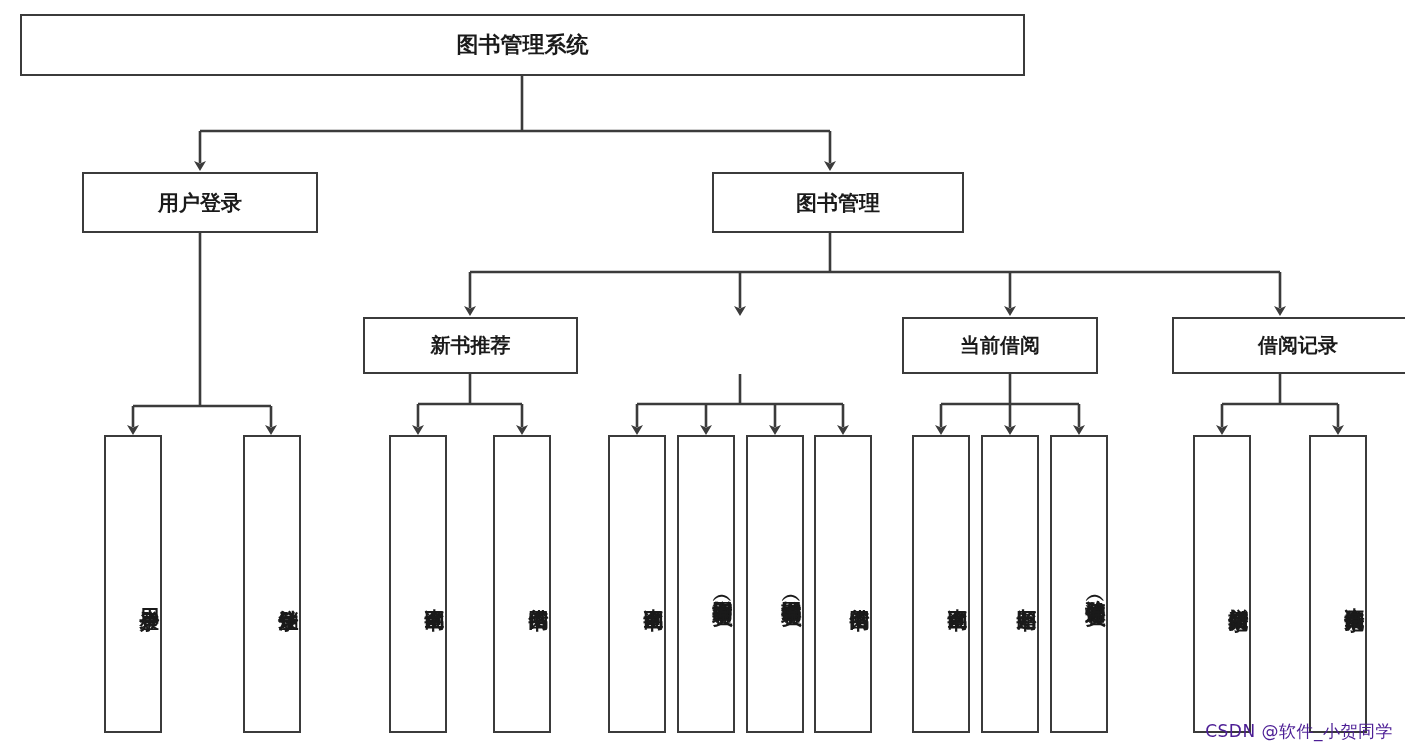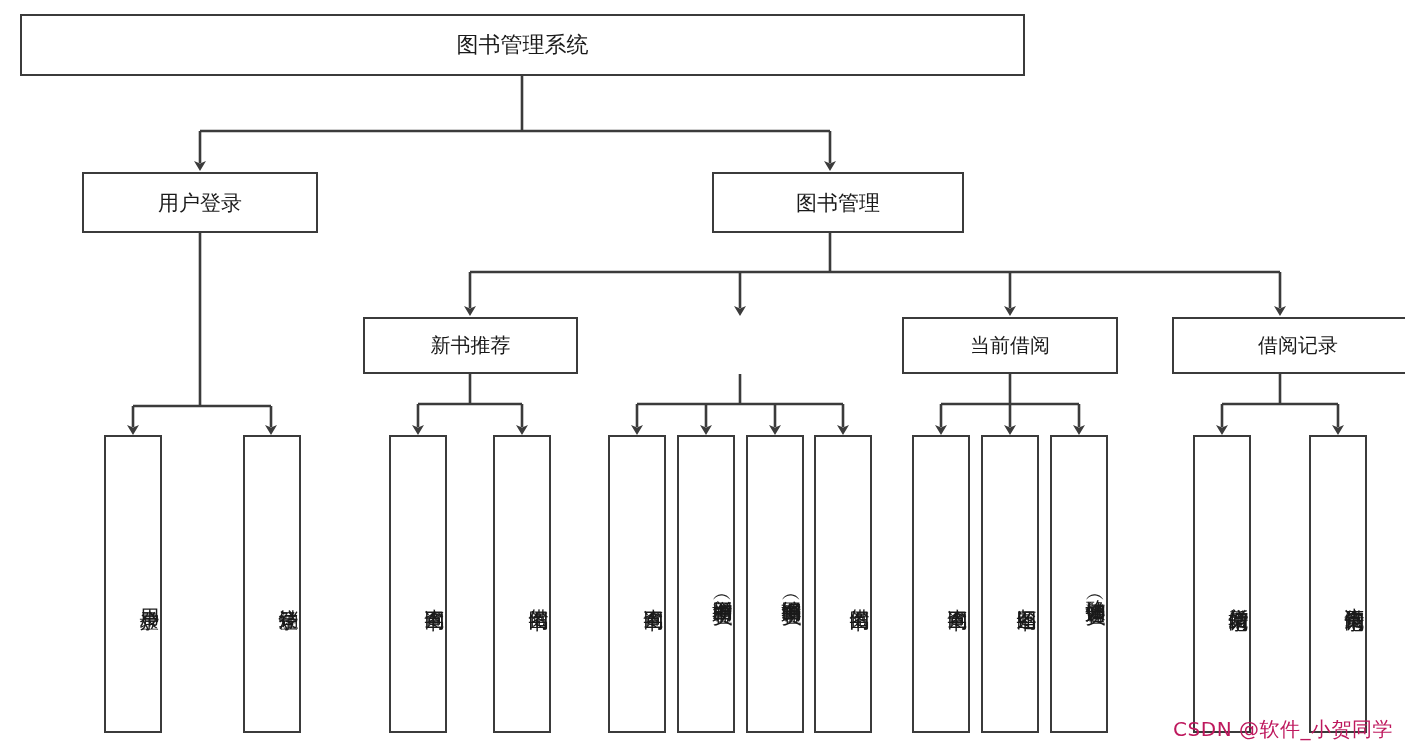--- a/index.html
+++ b/index.html
@@ -42,35 +42,36 @@
     text-orientation: upright;
     line-height: 1.08;
     letter-spacing: 1px;
     padding-top: 22px;
     align-items: flex-start;
     justify-content: center;
   }
   .node .label {
     display: block;
     white-space: nowrap;
+    font-weight: bold;
   }
   #edges {
     position: absolute;
     left: 0;
     top: 0;
     width: 1405px;
     height: 747px;
     pointer-events: none;
   }
   .watermark {
     position: absolute;
     right: 12px;
     bottom: 4px;
-    font-size: 20px;
-    color: #be185d;
+    font-size: 17px;
+    color: #4c1d95;
     letter-spacing: 0.5px;
     white-space: nowrap;
   }
 </style>
 </head>
 <body>
 
 <div id="canvas">
 
   <svg id="edges" viewBox="0 0 1405 747">
@@ -130,21 +131,21 @@
   <div class="node lvl2" style="left:82px; top:172px; width:236px; height:61px;">
     <span class="label">用户登录</span>
   </div>
   <div class="node lvl2" style="left:712px; top:172px; width:252px; height:61px;">
     <span class="label">图书管理</span>
   </div>
 
   <div class="node lvl3" style="left:363px; top:317px; width:215px; height:57px;">
     <span class="label">新书推荐</span>
   </div>
-  <div class="node lvl3" style="left:902px; top:317px; width:216px; height:57px;">
+  <div class="node lvl3" style="left:902px; top:317px; width:196px; height:57px;">
     <span class="label">当前借阅</span>
   </div>
   <div class="node lvl3" style="left:1172px; top:317px; width:252px; height:57px;">
     <span class="label">借阅记录</span>
   </div>
 
   <div class="node leaf" style="left:104px; top:435px; width:58px; height:298px;">
     <span class="label">用户登录</span>
   </div>
   <div class="node leaf" style="left:243px; top:435px; width:58px; height:298px;">

